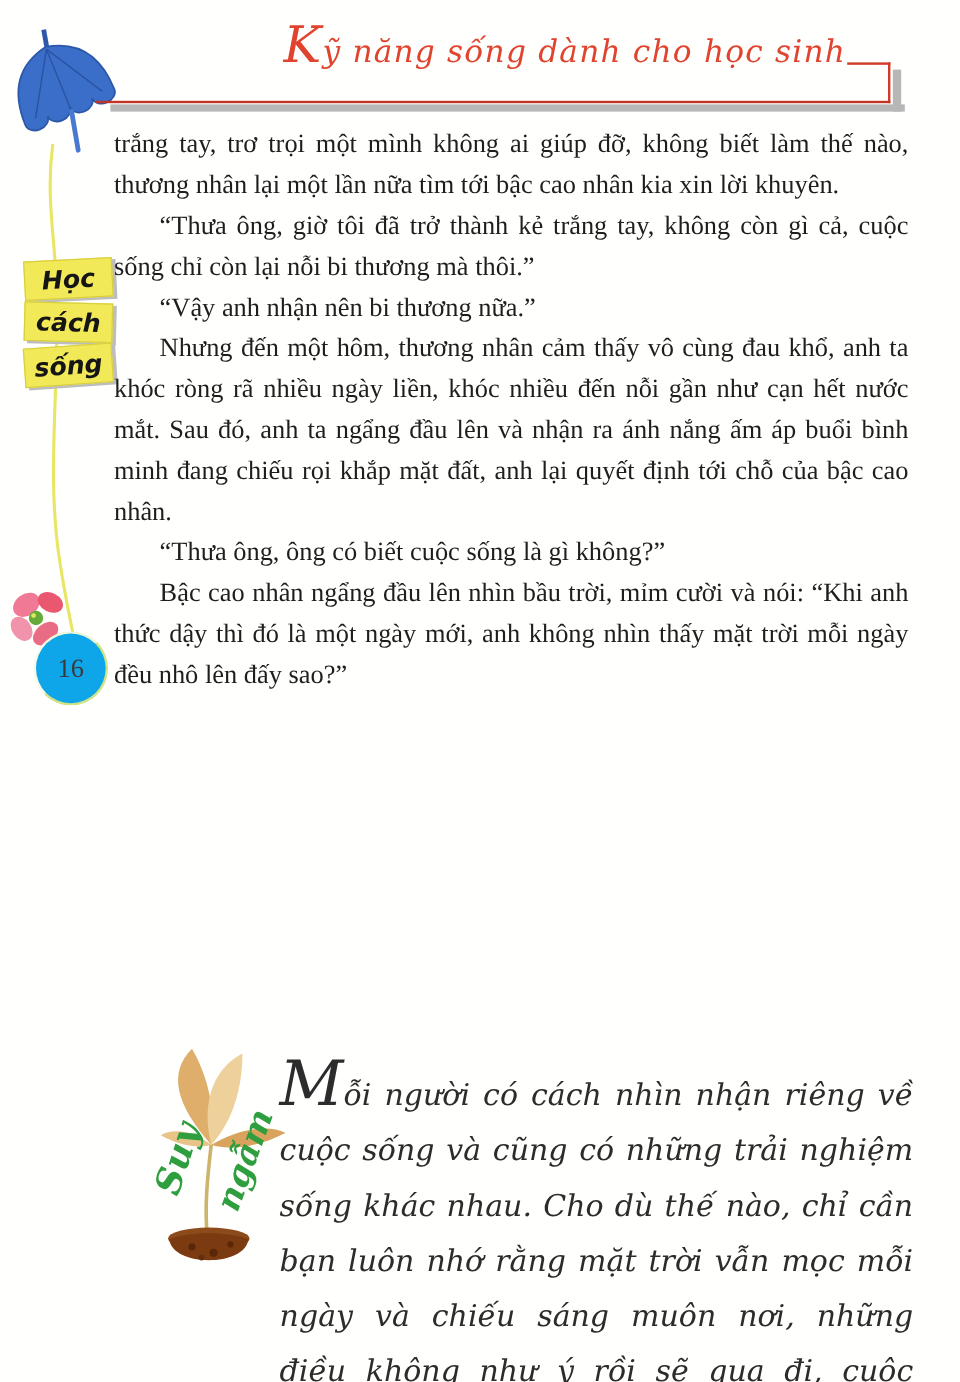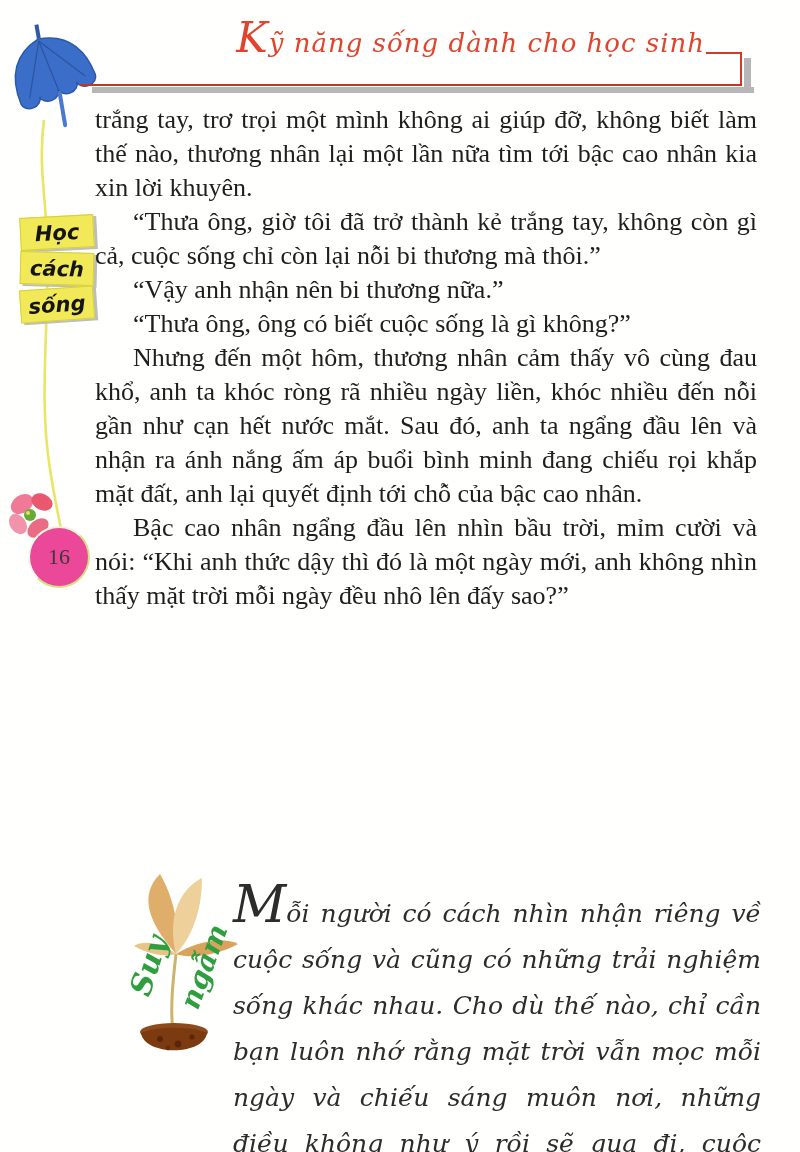--- a/index.html
+++ b/index.html
@@ -36,28 +36,28 @@
   .sticky-note:nth-child(1){ transform:rotate(-3deg); }
   .sticky-note:nth-child(2){ transform:rotate(1.5deg); }
   .sticky-note:nth-child(3){ transform:rotate(-4deg); }
 
   .page-badge {
     position:absolute; left:28px; top:526px; width:58px; height:58px;
     border-radius:50%;
     border:2px solid #cfe387;
     border-top-color:#eef6d8; border-left-color:#f6fae9;
     display:flex; align-items:center; justify-content:center;
-    font-size:22px; color:#3a3a3a; background:#ec4899;
+    font-size:22px; color:#3a3a3a; background:#0ea5e9;
   }
   .flower-wrap { position:absolute; left:4px; top:488px; width:56px; height:60px; }
 
   
   .body-text {
     position:absolute; left:95px; top:103px; width:662px;
-    font-size:26px; line-height:34px; color:#1e1e1e;
+    font-size:22px; line-height:34px; color:#1e1e1e;
     text-align:justify;
   }
   .body-text p { margin:0; text-indent:38px; }
   .body-text p.opening { text-indent:0; }
 
   
   .sprout-wrap { position:absolute; left:104px; top:858px; width:150px; height:205px; }
   .reflect-label {
     position:absolute; font-family:"DejaVu Serif", serif;
     font-style:italic; font-weight:bold; color:#2f9e3f; font-size:30px;
@@ -118,22 +118,22 @@
     </g>
   </svg>
 </div>
 
 <div class="page-badge">16</div>
 
 <div class="body-text">
   <p class="opening">trắng tay, trơ trọi một mình không ai giúp đỡ, không biết làm thế nào, thương nhân lại một lần nữa tìm tới bậc cao nhân kia xin lời khuyên.</p>
   <p>“Thưa ông, giờ tôi đã trở thành kẻ trắng tay, không còn gì cả, cuộc sống chỉ còn lại nỗi bi thương mà thôi.”</p>
   <p>“Vậy anh nhận nên bi thương nữa.”</p>
+  <p>Nhưng đến một hôm, thương nhân cảm thấy vô cùng đau khổ, anh ta khóc ròng rã nhiều ngày liền, khóc nhiều đến nỗi gần như cạn hết nước mắt. Sau đó, anh ta ngẩng đầu lên và nhận ra ánh nắng ấm áp buổi bình minh đang chiếu rọi khắp mặt đất, anh lại quyết định tới chỗ của bậc cao nhân.</p>
   <p>“Thưa ông, ông có biết cuộc sống là gì không?”</p>
-  <p>Nhưng đến một hôm, thương nhân cảm thấy vô cùng đau khổ, anh ta khóc ròng rã nhiều ngày liền, khóc nhiều đến nỗi gần như cạn hết nước mắt. Sau đó, anh ta ngẩng đầu lên và nhận ra ánh nắng ấm áp buổi bình minh đang chiếu rọi khắp mặt đất, anh lại quyết định tới chỗ của bậc cao nhân.</p>
   <p>Bậc cao nhân ngẩng đầu lên nhìn bầu trời, mỉm cười và nói: “Khi anh thức dậy thì đó là một ngày mới, anh không nhìn thấy mặt trời mỗi ngày đều nhô lên đấy sao?”</p>
 </div>
 
 <div class="sprout-wrap">
   <svg width="150" height="205" viewBox="0 0 150 205">
 
     <path d="M72,96 C42,62 36,36 56,16 C70,40 76,70 72,96 Z" fill="#dfae6a"></path>
     <path d="M72,96 C62,56 78,30 98,20 C98,54 87,80 72,96 Z" fill="#edd09a"></path>
     <path d="M72,96 C92,84 118,78 134,86 C112,98 86,101 72,96 Z" fill="#d9a35e"></path>
     <path d="M72,96 C56,84 40,82 30,88 C46,97 62,99 72,96 Z" fill="#e8c489"></path>

